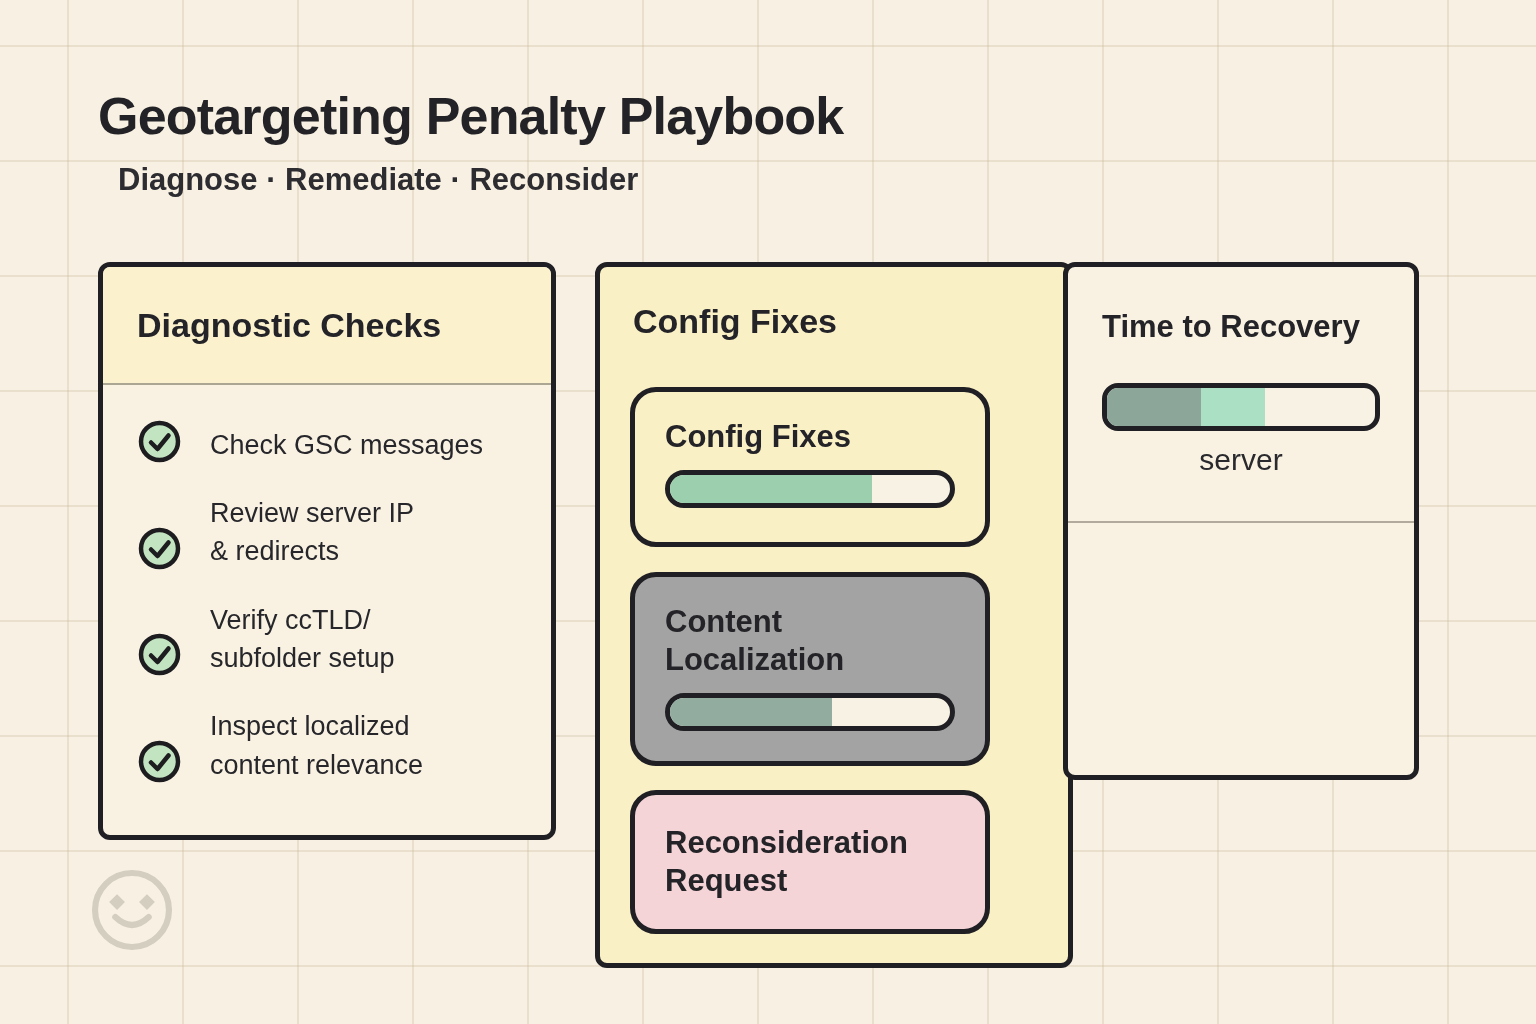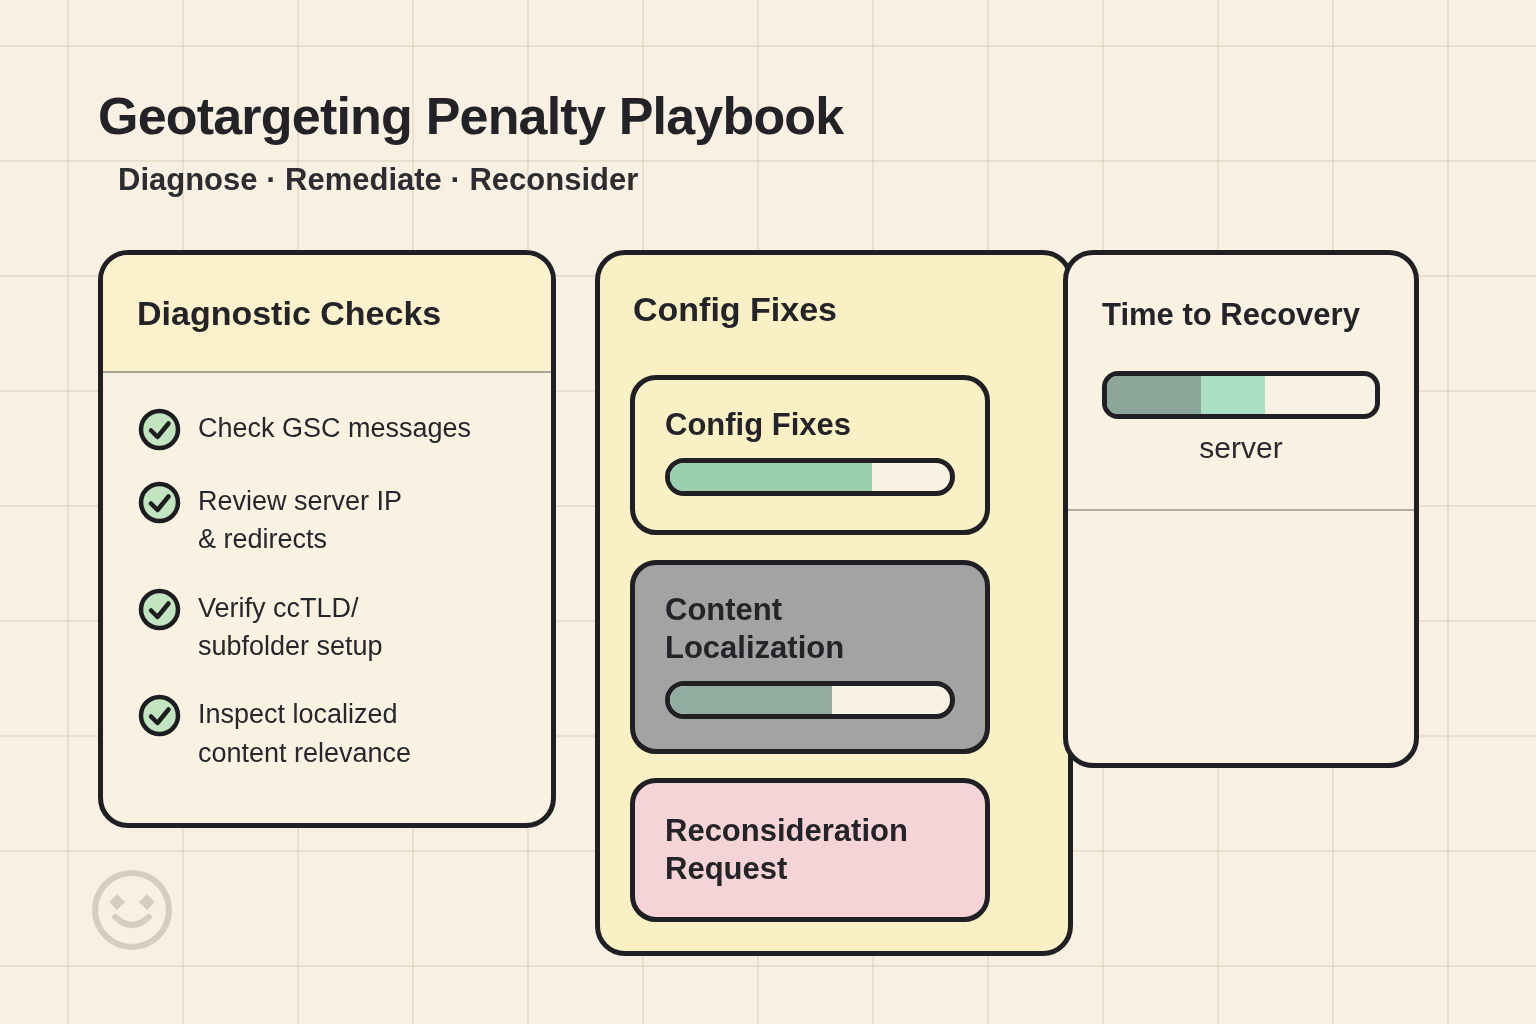--- a/index.html
+++ b/index.html
@@ -21,34 +21,35 @@
     position:absolute; left:98px; top:86px;
     font-size:52px; font-weight:700; letter-spacing:-0.8px; color:#232327;
   }
   .page-subtitle{
     position:absolute; left:98px; top:162px;
     font-size:31px; font-weight:700; color:#2c2c31;margin-left:20px;
   }
 
   
   .card{
-    position:absolute; border:5px solid #202024; border-radius:30px;
+    position:absolute; border:5px solid #202024; border-radius:12px;
     background:#f9f2e3;
+    margin-top:12px;
   }
 
   
   .card-diagnostics{ left:98px; top:250px; width:458px; height:578px; overflow:hidden; }
   .card-diagnostics .card-header{
     height:118px; background:#fbf1cd; border-bottom:2px solid #aba593;
     display:flex; align-items:center; padding:0 34px;
   }
   .card-header h2{ font-size:34px; font-weight:700; color:#242428; }
   .checklist{ list-style:none; padding:36px 26px 0 34px; }
   .checklist li{
-    display:flex; align-items:flex-start; gap:16px;
+    display:flex; align-items:flex-end; gap:28px;
     margin-bottom:30px; font-size:27px; line-height:1.42;
   }
   .check-icon{ flex:none; width:45px; height:45px; margin-top:-2px; }
   .check-text{ white-space:pre-line; }
 
   
   .card-fixes{ left:595px; top:250px; width:478px; height:706px; background:#faf0c6; padding:30px; }
   .card-fixes h2{ font-size:34px; font-weight:700; margin:5px 0 0 3px; color:#242428; }
   .subcard{
     border:5px solid #202024; border-radius:26px;

